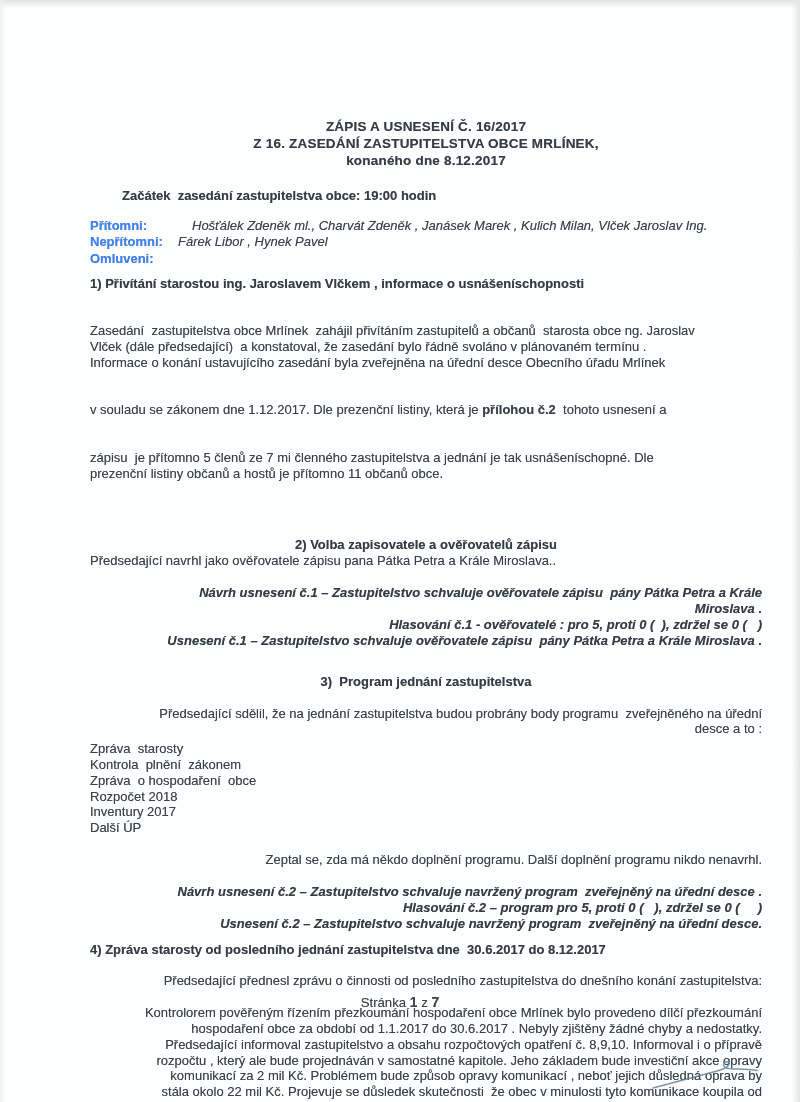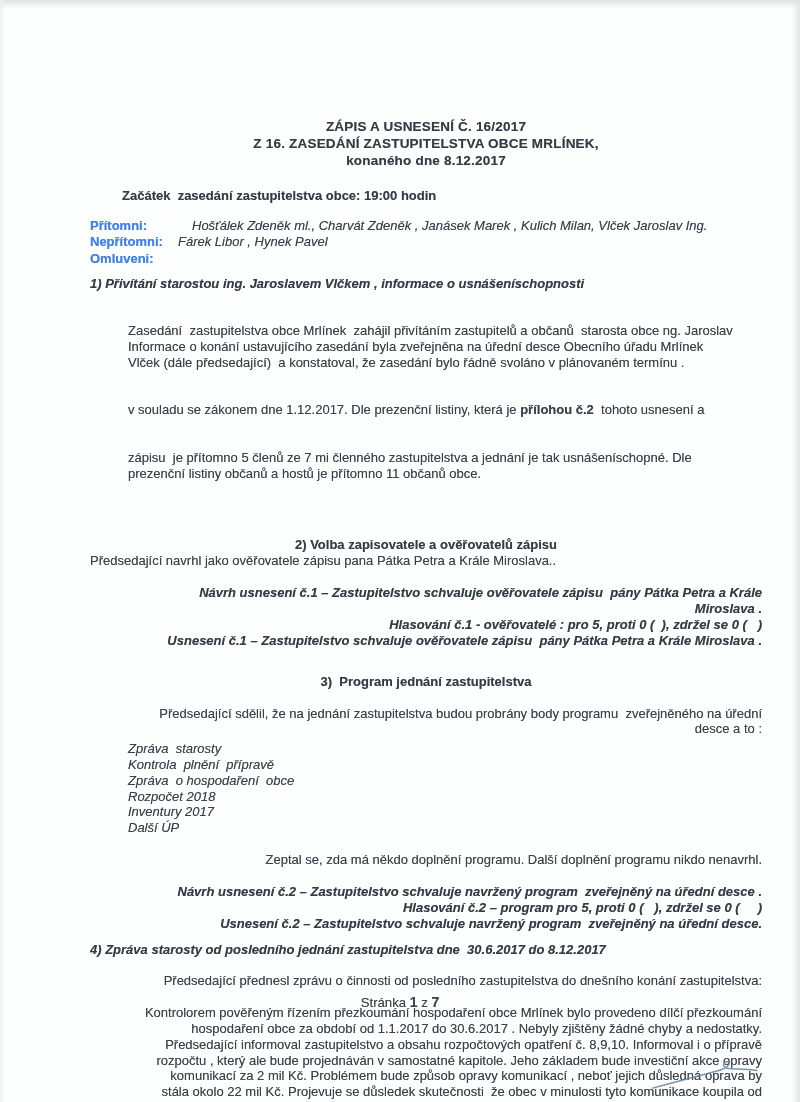--- a/index.html
+++ b/index.html
@@ -16,31 +16,31 @@
     text-shadow:0 0 .4px rgba(57,66,74,.55);
   }
   
   .edge-top{position:absolute;left:0;top:0;width:100%;height:10px;
     background:linear-gradient(to bottom,#dfe3e3 0%,rgba(255,255,255,0) 85%);}
   .edge-right{position:absolute;right:0;top:0;width:9px;height:100%;
     background:linear-gradient(to left,#e3e6e6 0%,rgba(255,255,255,0) 90%);}
   .edge-left{position:absolute;left:0;top:0;width:6px;height:100%;
     background:linear-gradient(to right,#eef1f1 0%,rgba(255,255,255,0) 90%);}
   .content{position:absolute;left:90px;top:0;width:672px;}
-  .ln{white-space:pre;margin-left:38px;}
+  .ln{white-space:pre;}
   .title-block{margin-top:118px;text-align:center;font-weight:bold;
     font-size:13.5px;line-height:17px;letter-spacing:.2px;color:#343d45;}
   .start-line{margin-top:19px;font-weight:bold;white-space:pre;color:#343d45;margin-left:32px;}
   .attendance{margin-top:14px;}
   .att-row{display:flex;line-height:16.4px;}
   .att-label{font-weight:bold;width:88px;flex:0 0 88px;color:#3b82f6;}
   .att-value{font-style:italic;white-space:pre;}
   .sec-heading{font-weight:bold;white-space:pre;color:#343d45;}
   .para{white-space:pre;}
-  .mt-sm{margin-top:9px;font-style:italic;}
+  .mt-sm{margin-top:9px;}
   .mt-md{margin-top:16px;text-align:right;}
   .mt-lg{margin-top:24px;text-align:center;}
   .resolution{font-weight:bold;font-style:italic;line-height:16.3px;color:#343d45;}
   .inline-bold{font-weight:bold;}
   .program-list{margin-top:4px;}
   .footer{position:absolute;left:0;top:995px;width:800px;text-align:center;
     font-size:13.2px;color:#3c454d;}
   .footer .bold{font-weight:bold;font-size:14px;}
   .footer span{white-space:pre;}
   .signature{position:absolute;left:605px;top:1043px;}
@@ -73,37 +73,37 @@
         <span class="att-value">Fárek Libor , Hynek Pavel</span>
       </div>
       <div class="att-row">
         <span class="att-label">Omluveni:</span>
         <span class="att-value"></span>
       </div>
     </div>
 
     <div class="mt-sm sec-heading">1) Přivítání starostou ing. Jaroslavem Vlčkem , informace o usnášeníschopnosti</div>
     <div class="para">
-      <div><div class="ln">Zasedání  zastupitelstva obce Mrlínek  zahájil přivítáním zastupitelů a občanů  starosta obce ng. Jaroslav</div><div class="ln">Informace o konání ustavujícího zasedání byla zveřejněna na úřední desce Obecního úřadu Mrlínek</div><div class="ln">Vlček (dále předsedající)  a konstatoval, že zasedání bylo řádně svoláno v plánovaném termínu .</div></div>
+      <div><div class="ln">Zasedání  zastupitelstva obce Mrlínek  zahájil přivítáním zastupitelů a občanů  starosta obce ng. Jaroslav</div><div class="ln">Vlček (dále předsedající)  a konstatoval, že zasedání bylo řádně svoláno v plánovaném termínu .</div><div class="ln">Informace o konání ustavujícího zasedání byla zveřejněna na úřední desce Obecního úřadu Mrlínek</div></div>
       <div class="ln"><span>v souladu se zákonem dne 1.12.2017. Dle prezenční listiny, která je </span><span class="inline-bold">přílohou č.2</span><span>  tohoto usnesení a</span></div>
       <div><div class="ln">zápisu  je přítomno 5 členů ze 7 mi členného zastupitelstva a jednání je tak usnášeníschopné. Dle</div><div class="ln">prezenční listiny občanů a hostů je přítomno 11 občanů obce.</div></div>
     </div>
 
     <div class="mt-lg sec-heading">2) Volba zapisovatele a ověřovatelů zápisu</div>
     <div class="para">Předsedající navrhl jako ověřovatele zápisu pana Pátka Petra a Krále Miroslava..</div>
     <div class="mt-md resolution">
         <div class="ln">Návrh usnesení č.1 – Zastupitelstvo schvaluje ověřovatele zápisu  pány Pátka Petra a Krále</div>
         <div class="ln">Miroslava .</div>
         <div class="ln">Hlasování č.1 - ověřovatelé : pro 5, proti 0 (  ), zdržel se 0 (   )</div>
         <div class="ln">Usnesení č.1 – Zastupitelstvo schvaluje ověřovatele zápisu  pány Pátka Petra a Krále Miroslava .</div>
       </div>
 
     <div class="mt-lg sec-heading">3)  Program jednání zastupitelstva</div>
     <div class="mt-md para"><div class="ln">Předsedající sdělil, že na jednání zastupitelstva budou probrány body programu  zveřejněného na úřední</div><div class="ln">desce a to :</div></div>
-    <div class="mt-sm para program-list"><div class="ln">Zpráva  starosty</div><div class="ln">Kontrola  plnění  přípravě</div><div class="ln">Zpráva  o hospodaření  obce</div><div class="ln">Rozpočet 2018</div><div class="ln">Inventury 2017</div><div class="ln">Další ÚP</div></div>
+    <div class="mt-sm para program-list"><div class="ln">Zpráva  starosty</div><div class="ln">Kontrola  plnění  zákonem</div><div class="ln">Zpráva  o hospodaření  obce</div><div class="ln">Rozpočet 2018</div><div class="ln">Inventury 2017</div><div class="ln">Další ÚP</div></div>
     <div class="mt-md para">Zeptal se, zda má někdo doplnění programu. Další doplnění programu nikdo nenavrhl.</div>
     <div class="mt-md resolution">
         <div class="ln">Návrh usnesení č.2 – Zastupitelstvo schvaluje navržený program  zveřejněný na úřední desce .</div>
         <div class="ln">Hlasování č.2 – program pro 5, proti 0 (   ), zdržel se 0 (     )</div>
         <div class="ln">Usnesení č.2 – Zastupitelstvo schvaluje navržený program  zveřejněný na úřední desce.</div>
       </div>
 
     <div class="mt-sm sec-heading">4) Zpráva starosty od posledního jednání zastupitelstva dne  30.6.2017 do 8.12.2017</div>
     <div class="mt-md para">Předsedající přednesl zprávu o činnosti od posledního zastupitelstva do dnešního konání zastupitelstva:</div>
     <div class="mt-md para"><div class="ln">Kontrolorem pověřeným řízením přezkoumání hospodaření obce Mrlínek bylo provedeno dílčí přezkoumání</div><div class="ln">hospodaření obce za období od 1.1.2017 do 30.6.2017 . Nebyly zjištěny žádné chyby a nedostatky.</div><div class="ln">Předsedající informoval zastupitelstvo a obsahu rozpočtových opatření č. 8,9,10. Informoval i o přípravě</div><div class="ln">rozpočtu , který ale bude projednáván v samostatné kapitole. Jeho základem bude investiční akce opravy</div><div class="ln">komunikací za 2 mil Kč. Problémem bude způsob opravy komunikací , neboť jejich důsledná oprava by</div><div class="ln">stála okolo 22 mil Kč. Projevuje se důsledek skutečnosti  že obec v minulosti tyto komunikace koupila od</div></div>

